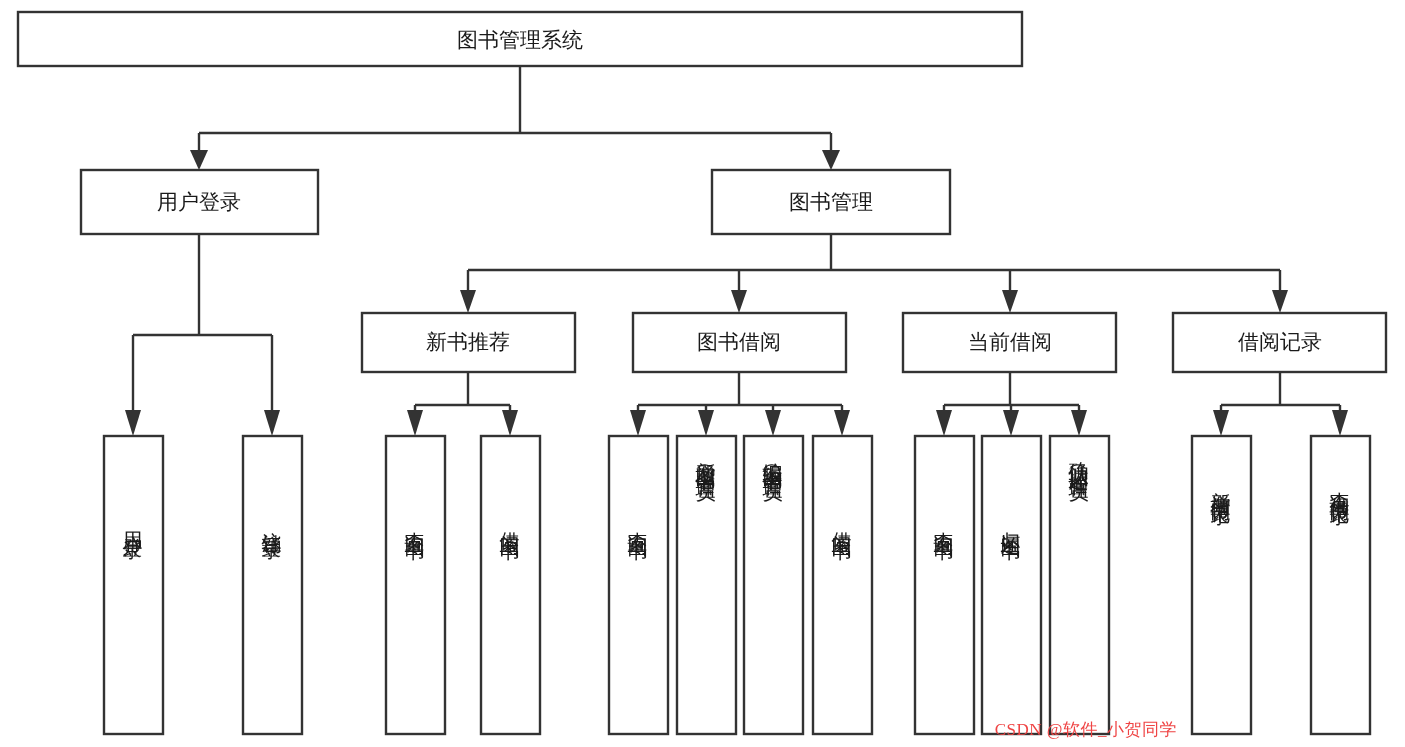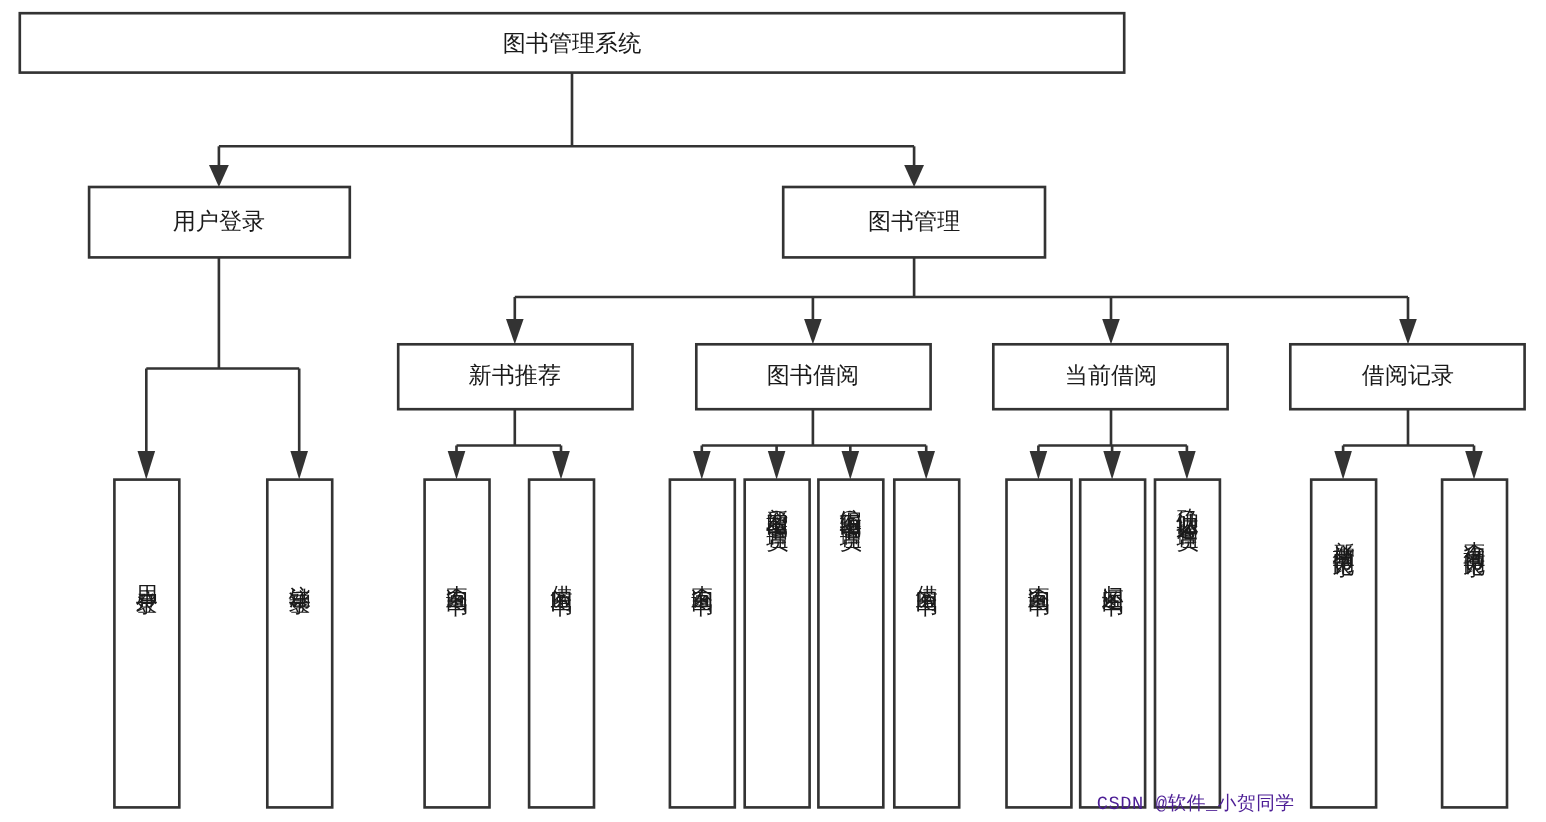--- a/index.html
+++ b/index.html
@@ -55,23 +55,23 @@
     writing-mode: vertical-rl;
     text-orientation: upright;
     letter-spacing: 3px;
     dominant-baseline: auto;
     text-anchor: start;
   }
   .watermark {
     position: absolute;
     right: 10px;
     bottom: 6px;
-    font-family: Liberation Mono, monospace;
+    font-family: Liberation Serif, serif;
     font-size: 17px;
-    color: #4c1d95;
+    color: #ef4444;
     letter-spacing: 0.5px;
     white-space: nowrap;
     pointer-events: none;
   }
 </style>
 </head>
 <body>
 
 <div id="diagram-root">
 

